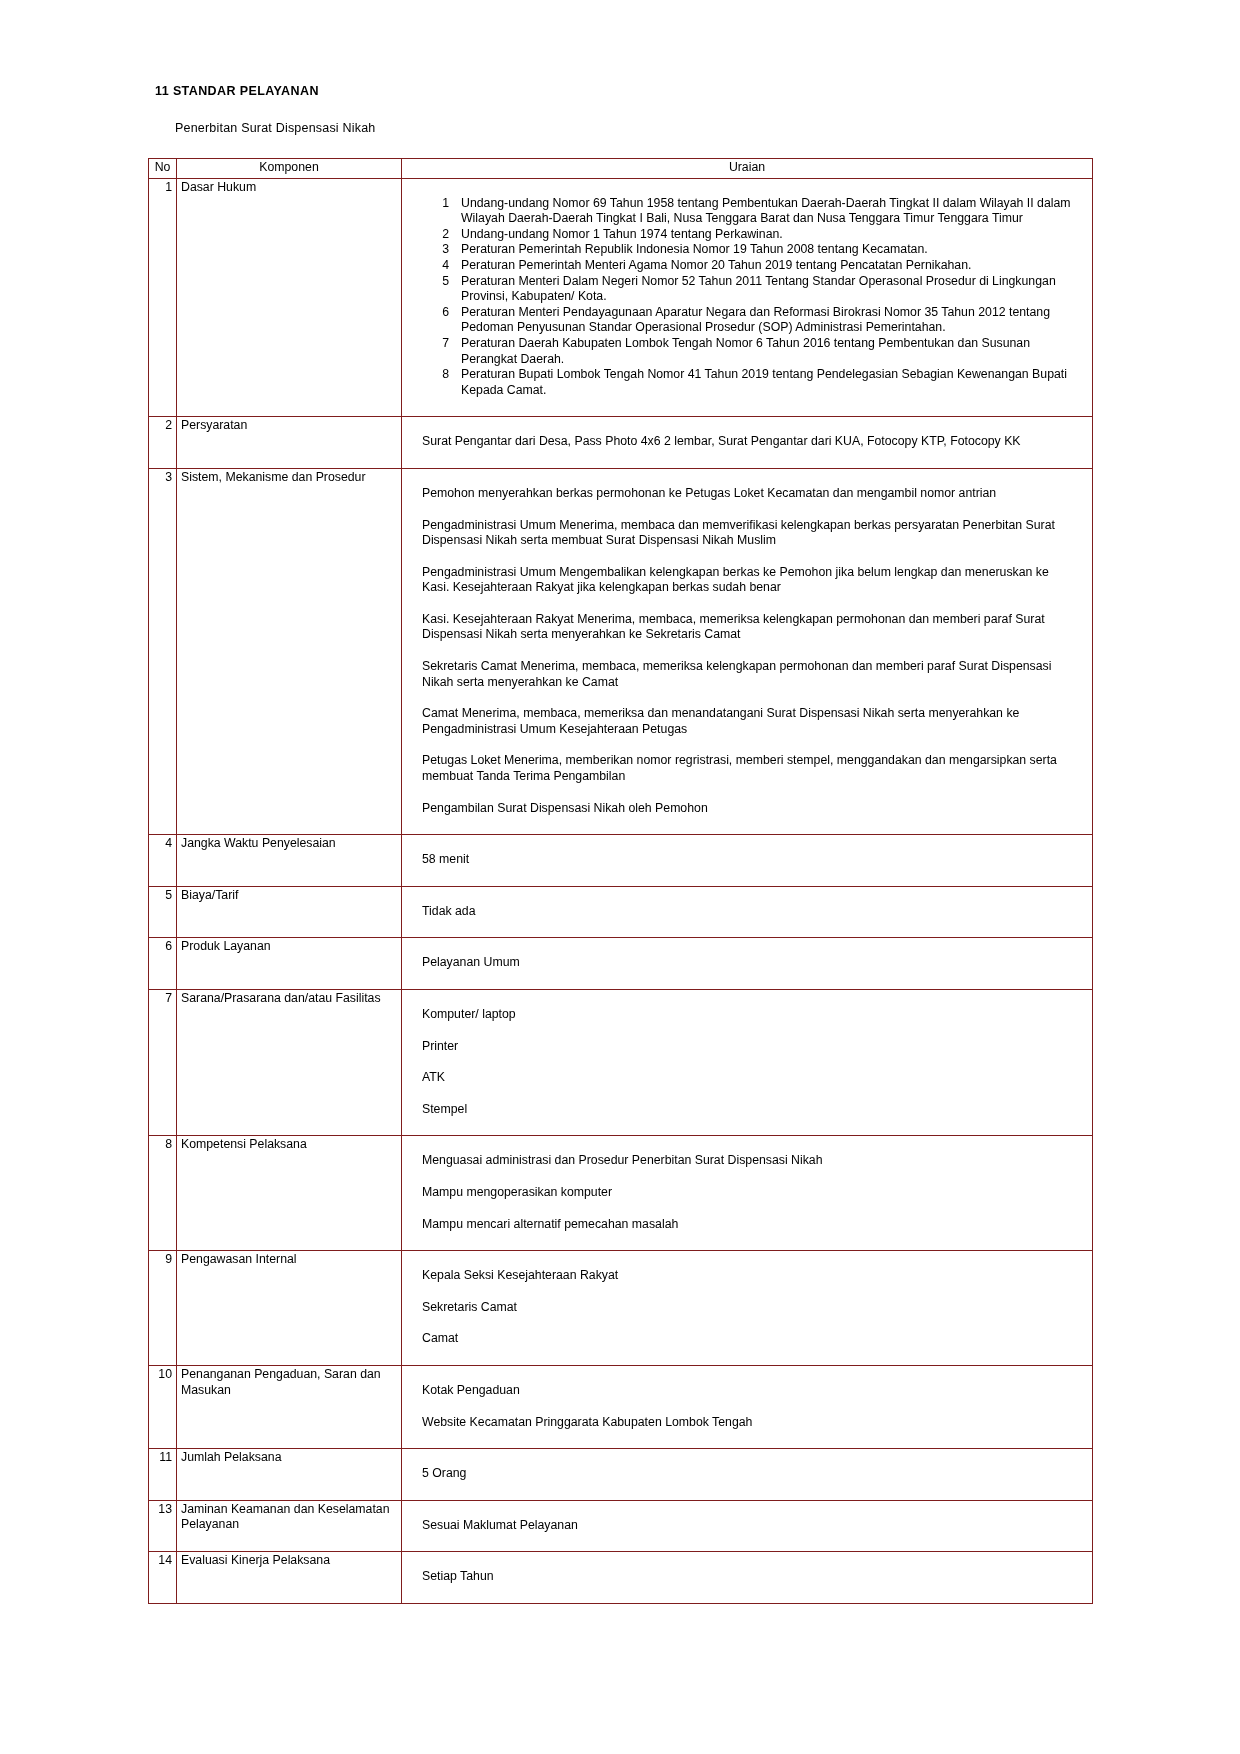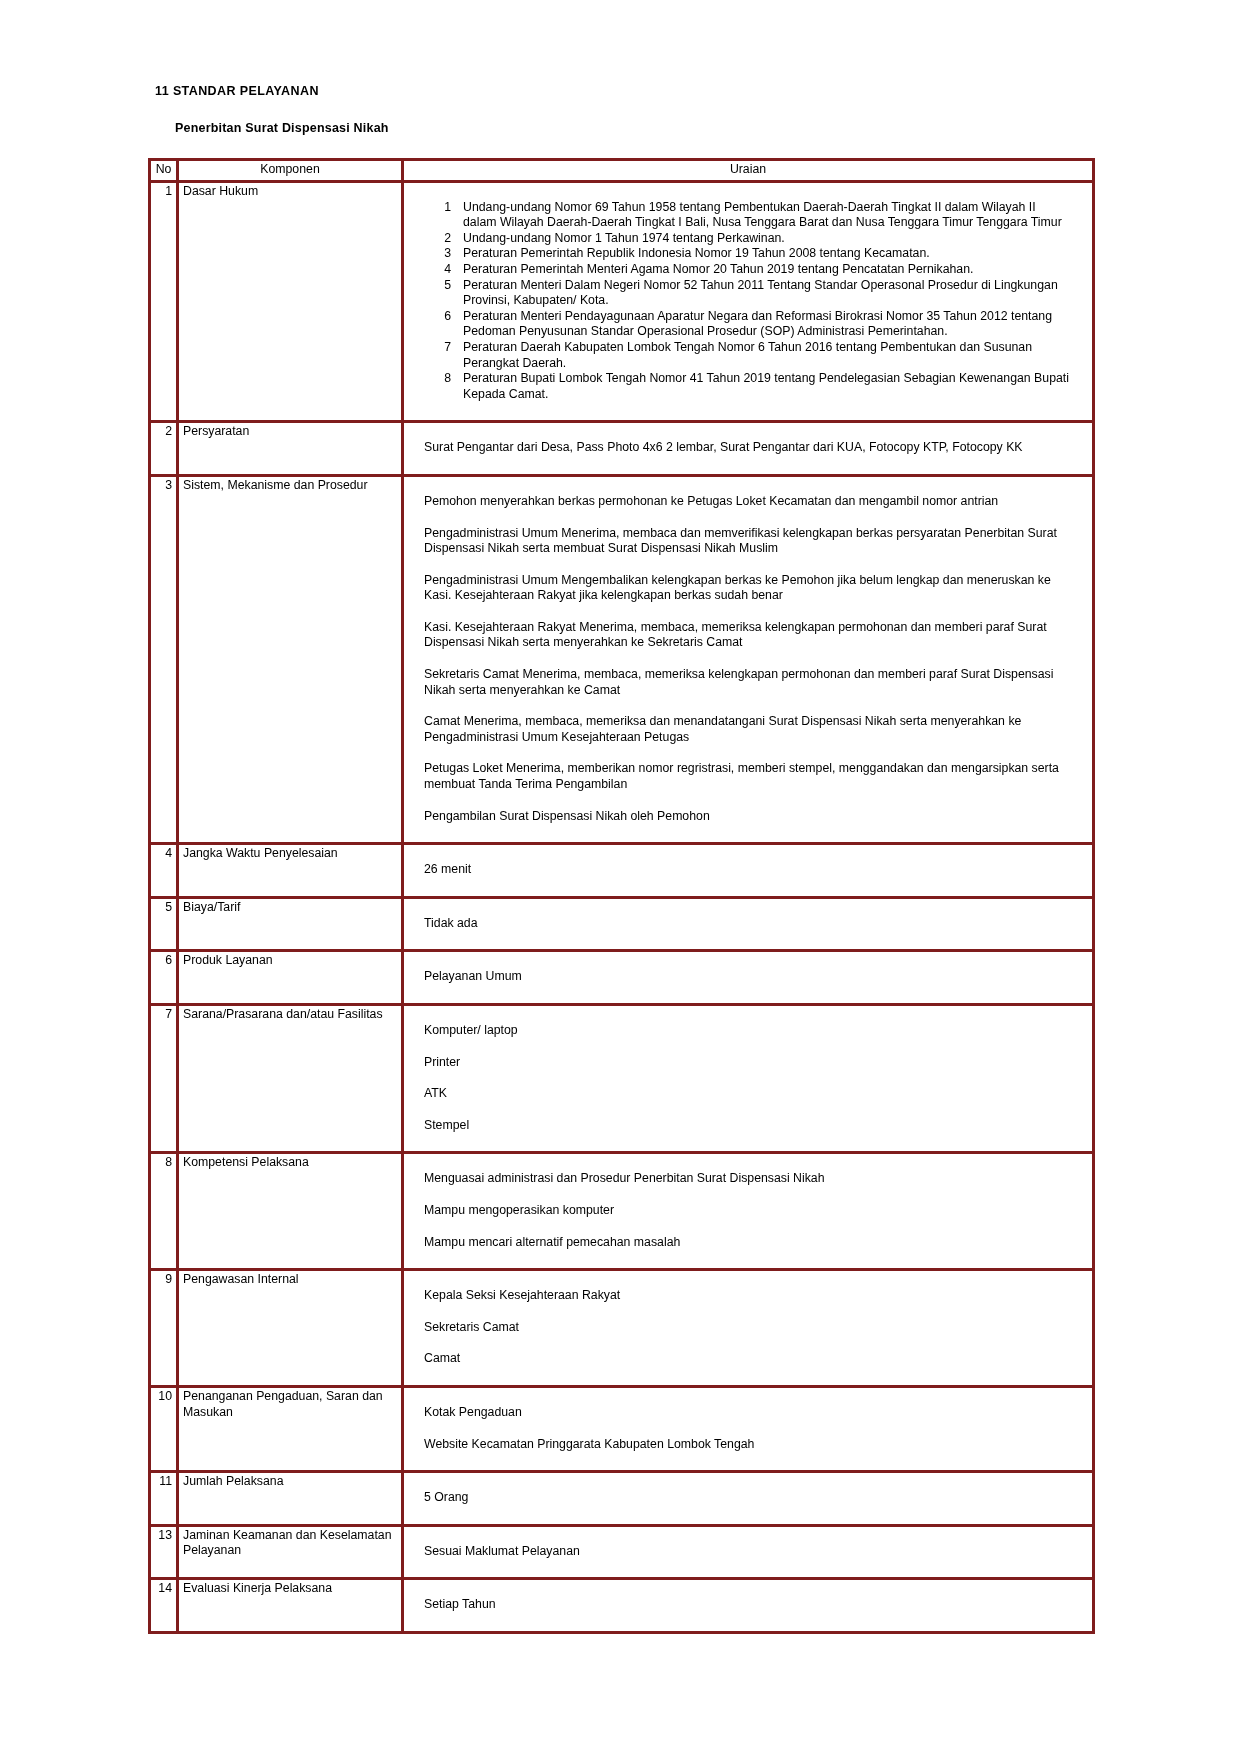--- a/index.html
+++ b/index.html
@@ -23,32 +23,32 @@
     border-radius: 19px;
   }
   .doc-title {
     font-size: 12.5px;
     font-weight: bold;
     letter-spacing: 0.4px;
     margin: 0 0 0 7px;
   }
   .doc-subtitle {
     font-size: 12.5px;
-    font-weight: bold;
+    font-weight: normal;
     letter-spacing: 0.2px;
     margin: 23px 0 0 27px;
   }
   table.sp {
     border-collapse: collapse;
     width: 944px;
     margin-top: 23px;
     table-layout: fixed;
   }
   table.sp td, table.sp th {
-    border: 3px solid #7f1d1d;
+    border: 1px solid #7f1d1d;
     vertical-align: top;
     font-size: 12.3px;
     line-height: 15.6px;
     padding: 1px 4px 2px 4px;
     font-weight: normal;
   }
   col.c-no { width: 28px; }
   col.c-komp { width: 225px; }
   col.c-ur { width: 691px; }
 
@@ -154,21 +154,21 @@
               <div class="para">Petugas Loket Menerima, memberikan nomor regristrasi, memberi stempel, menggandakan dan mengarsipkan  serta membuat Tanda Terima Pengambilan</div>
               <div class="para">Pengambilan Surat Dispensasi Nikah oleh Pemohon</div>
             </div>
           </td>
         </tr>
         <tr>
           <td class="no">4</td>
           <td class="komp">Jangka Waktu Penyelesaian</td>
           <td class="ur">
             <div class="lines">
-              <div class="para">26 menit</div>
+              <div class="para">58 menit</div>
             </div>
           </td>
         </tr>
         <tr>
           <td class="no">5</td>
           <td class="komp">Biaya/Tarif</td>
           <td class="ur">
             <div class="lines">
               <div class="para">Tidak ada</div>
             </div>

